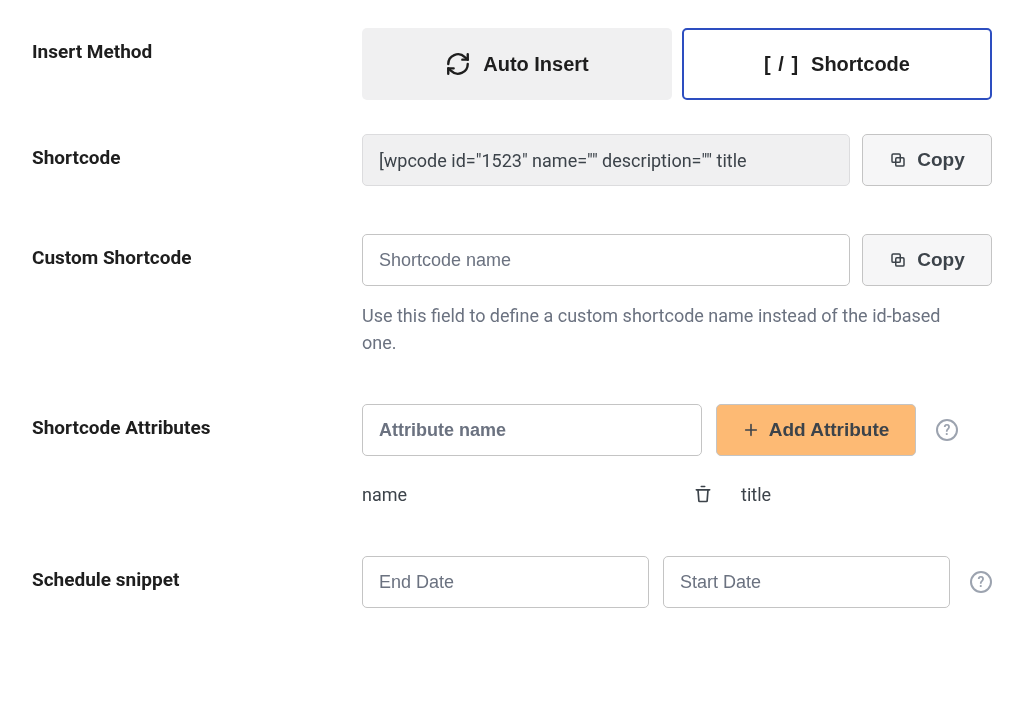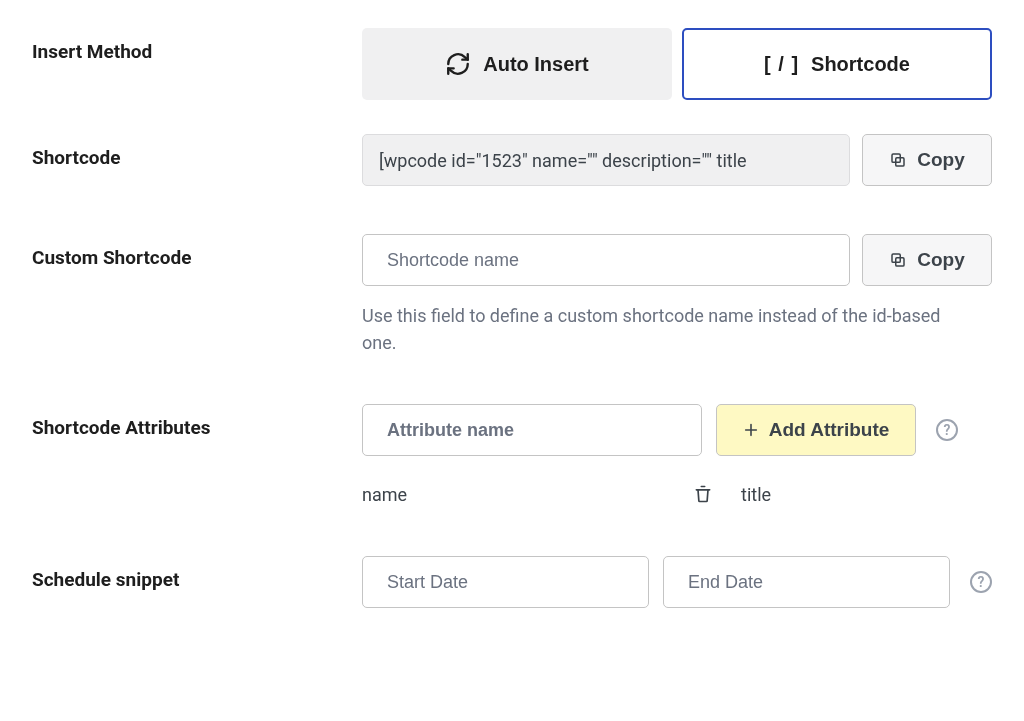--- a/index.html
+++ b/index.html
@@ -39,21 +39,21 @@
       cursor: pointer;
       min-width: 280px;
       flex: 1;
     }
     .toggle-unselected { background:#f0f0f1; color:#1e1e1e; }
     .toggle-selected { background:#fff; border-color:#2d4ec0; color:#1e1e1e; }
     .shortcode-line { display:flex; gap:12px; align-items:stretch; }
     .input {
       border:1px solid #c4c4c4;
       border-radius:5px;
-      padding:0 24px;
+      padding:0 16px;
       height:52px;
       font-size:18px;
       color:#555;
       background:#fff;
       outline:none;
       flex:1;
     }
     .input::placeholder{color:#6b7280;}
     .input-readonly {
       background:#f0f0f1; color:#3c434a; border:1px solid #dcdcde;
@@ -63,21 +63,21 @@
     .copy-btn {
       display:flex; align-items:center; justify-content:center; gap:10px;
       border:1px solid #c4c4c4; border-radius:5px; background:#f6f6f7;
       color:#3c434a; font-weight:700; font-size:19px;
       padding:0 24px; height:52px; cursor:pointer; min-width:130px;
     }
     .help-text { color:#6b7280; font-size:18px; line-height:1.5; margin-top:16px; max-width:600px;}
     .attr-row { display:flex; gap:14px; align-items:center; }
     .add-attr-btn {
       display:flex; align-items:center; justify-content:center; gap:10px;
-      border:1px solid #c4c4c4; border-radius:5px; background:#fef9c3;
+      border:1px solid #c4c4c4; border-radius:5px; background:#fdba74;
       color:#3c434a; font-weight:700; font-size:19px;
       padding:0 22px; height:52px; cursor:pointer; min-width:200px;
     }
     .help-icon {
       width:22px;height:22px;border:2px solid #9ca3af;border-radius:50%;
       display:flex;align-items:center;justify-content:center;
       color:#9ca3af;font-size:14px;font-weight:600;flex-shrink:0;margin-left:6px;
     }
     .attr-list { display:flex; flex-direction:row; gap:24px; margin-top:24px; }
     .attr-item { display:flex; align-items:center; width:355px; justify-content:space-between;}
@@ -214,18 +214,18 @@
     </div>
   </div>
 </div>
 
 <div class="gap-section"></div>
 
 <div class="row">
   <div class="label-col">Schedule snippet</div>
   <div class="field-col">
     <div class="date-pair">
+      <input class="input" type="text" placeholder="End Date" style="">
       <input class="input" type="text" placeholder="Start Date" style="">
-      <input class="input" type="text" placeholder="End Date" style="">
       <span class="help-icon">?</span>
     </div>
   </div>
 </div>
 
 </body></html>

